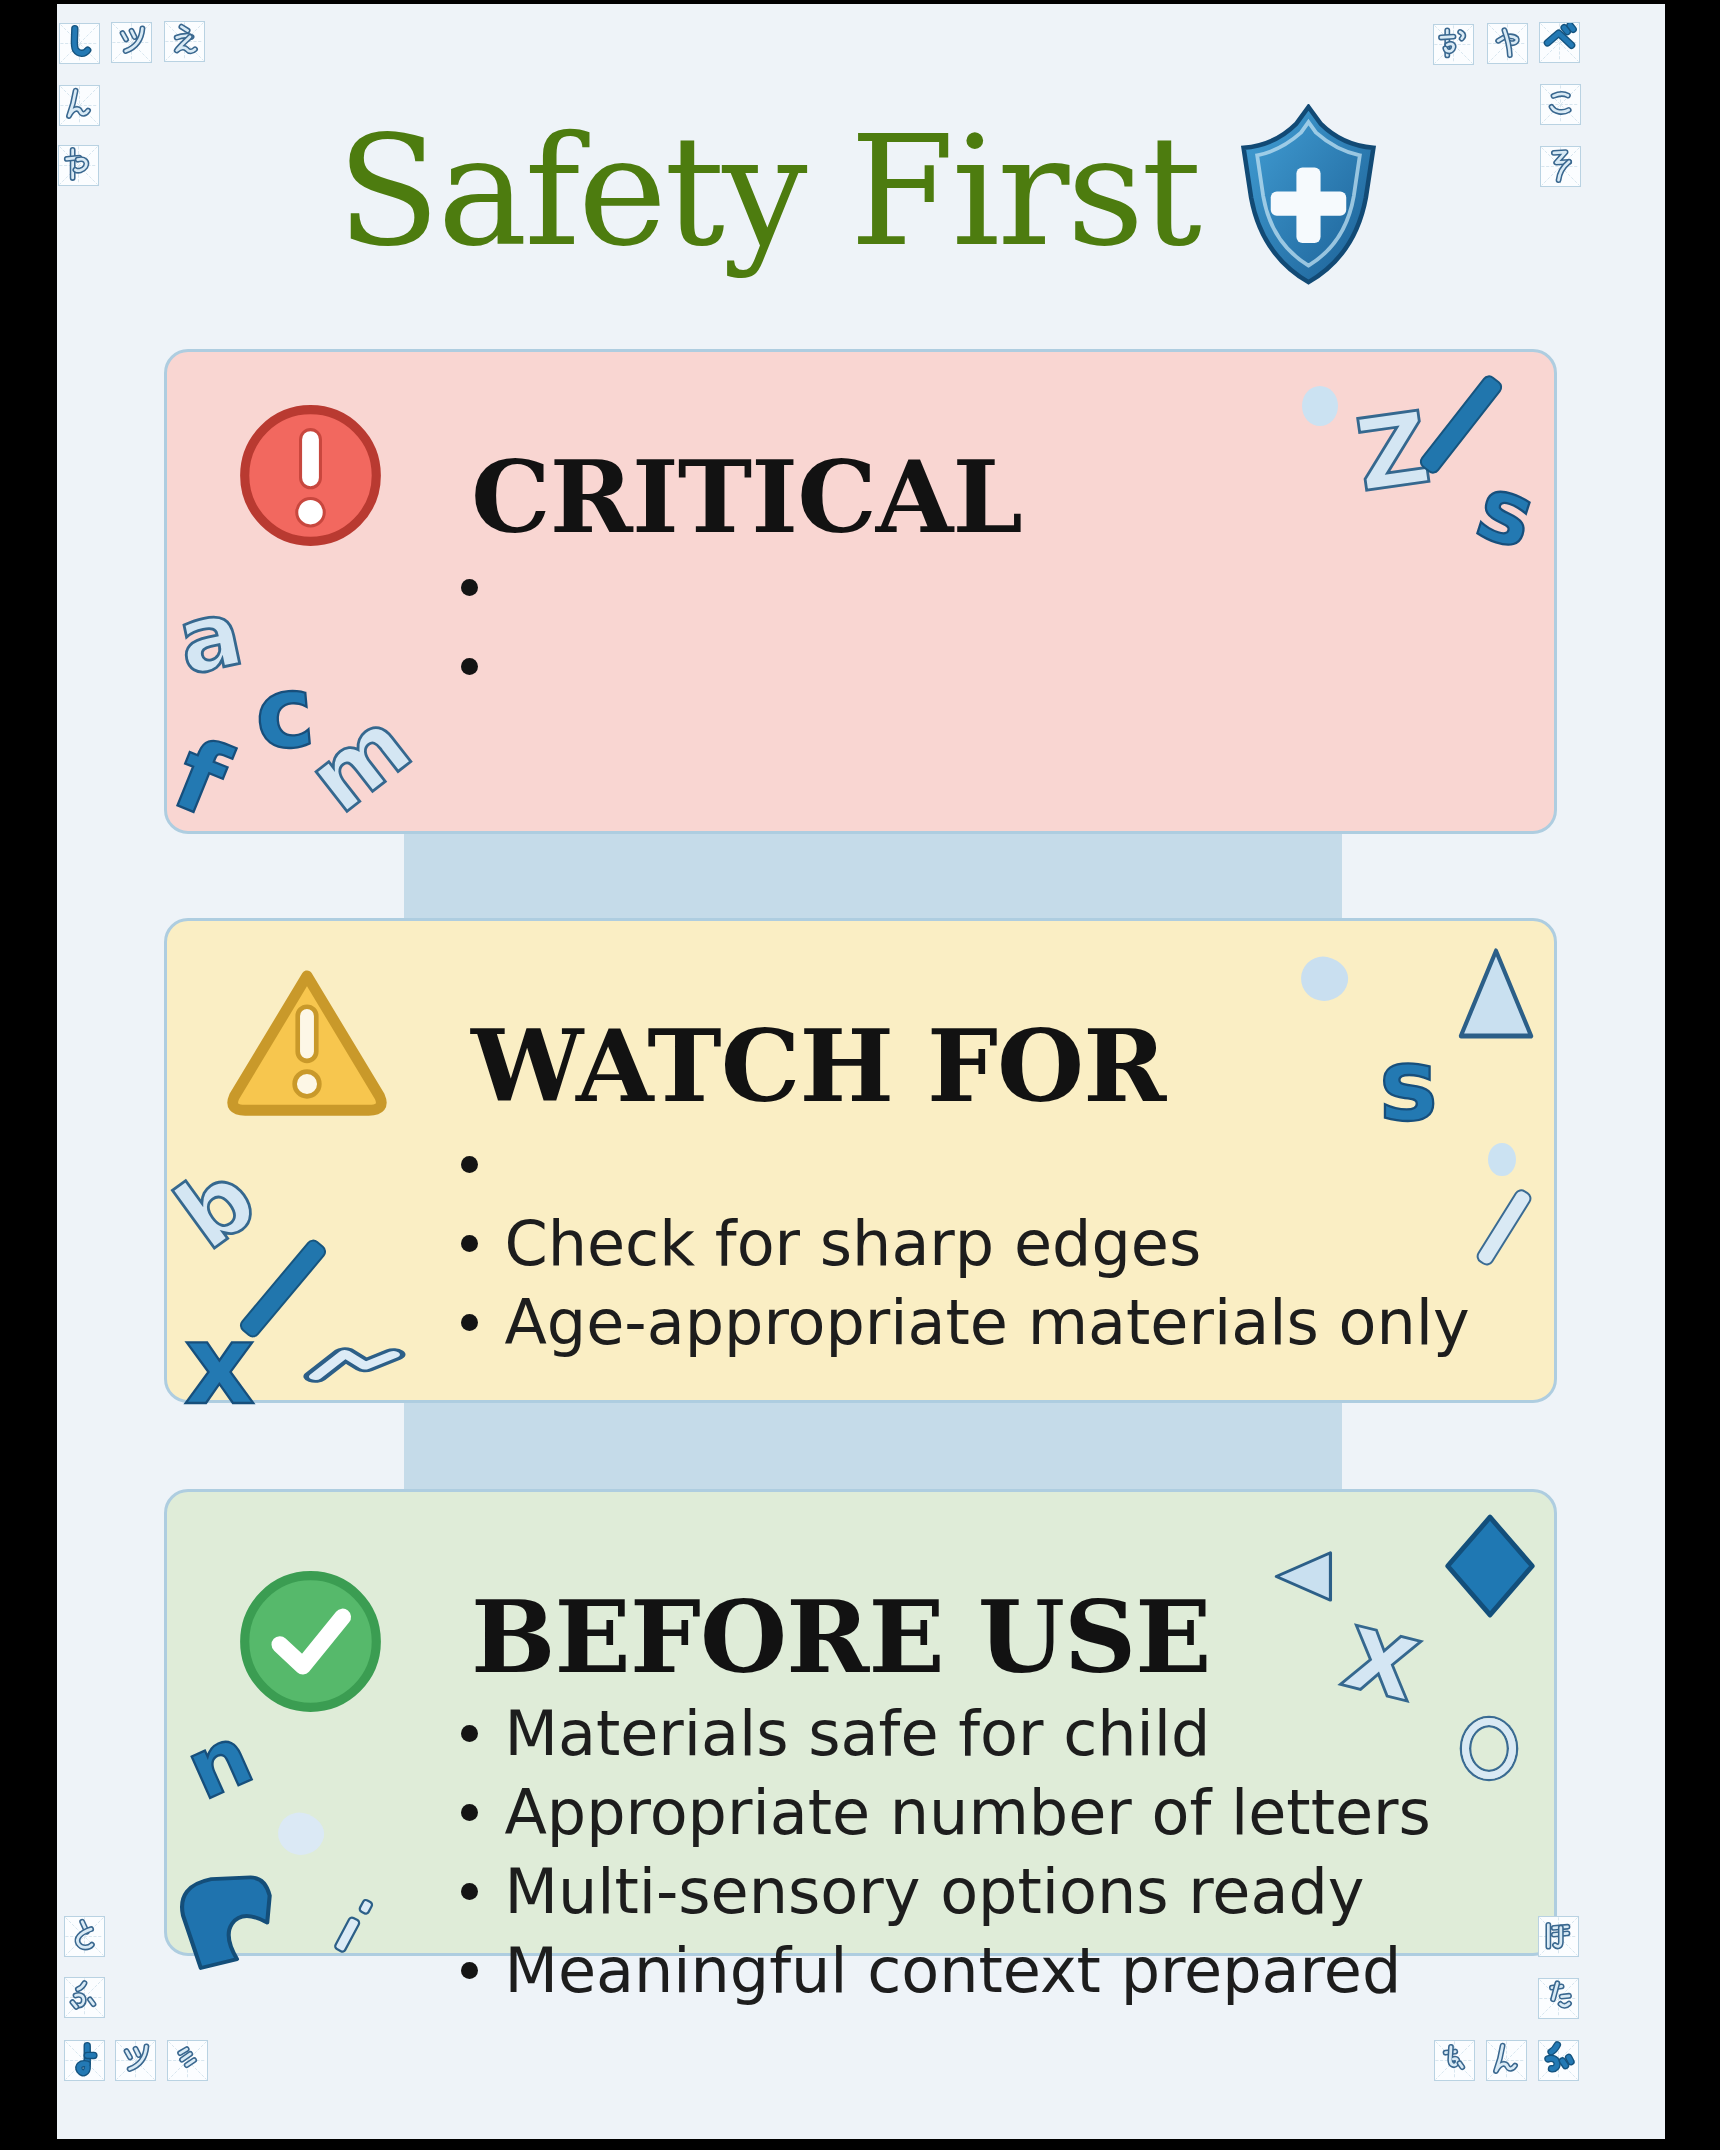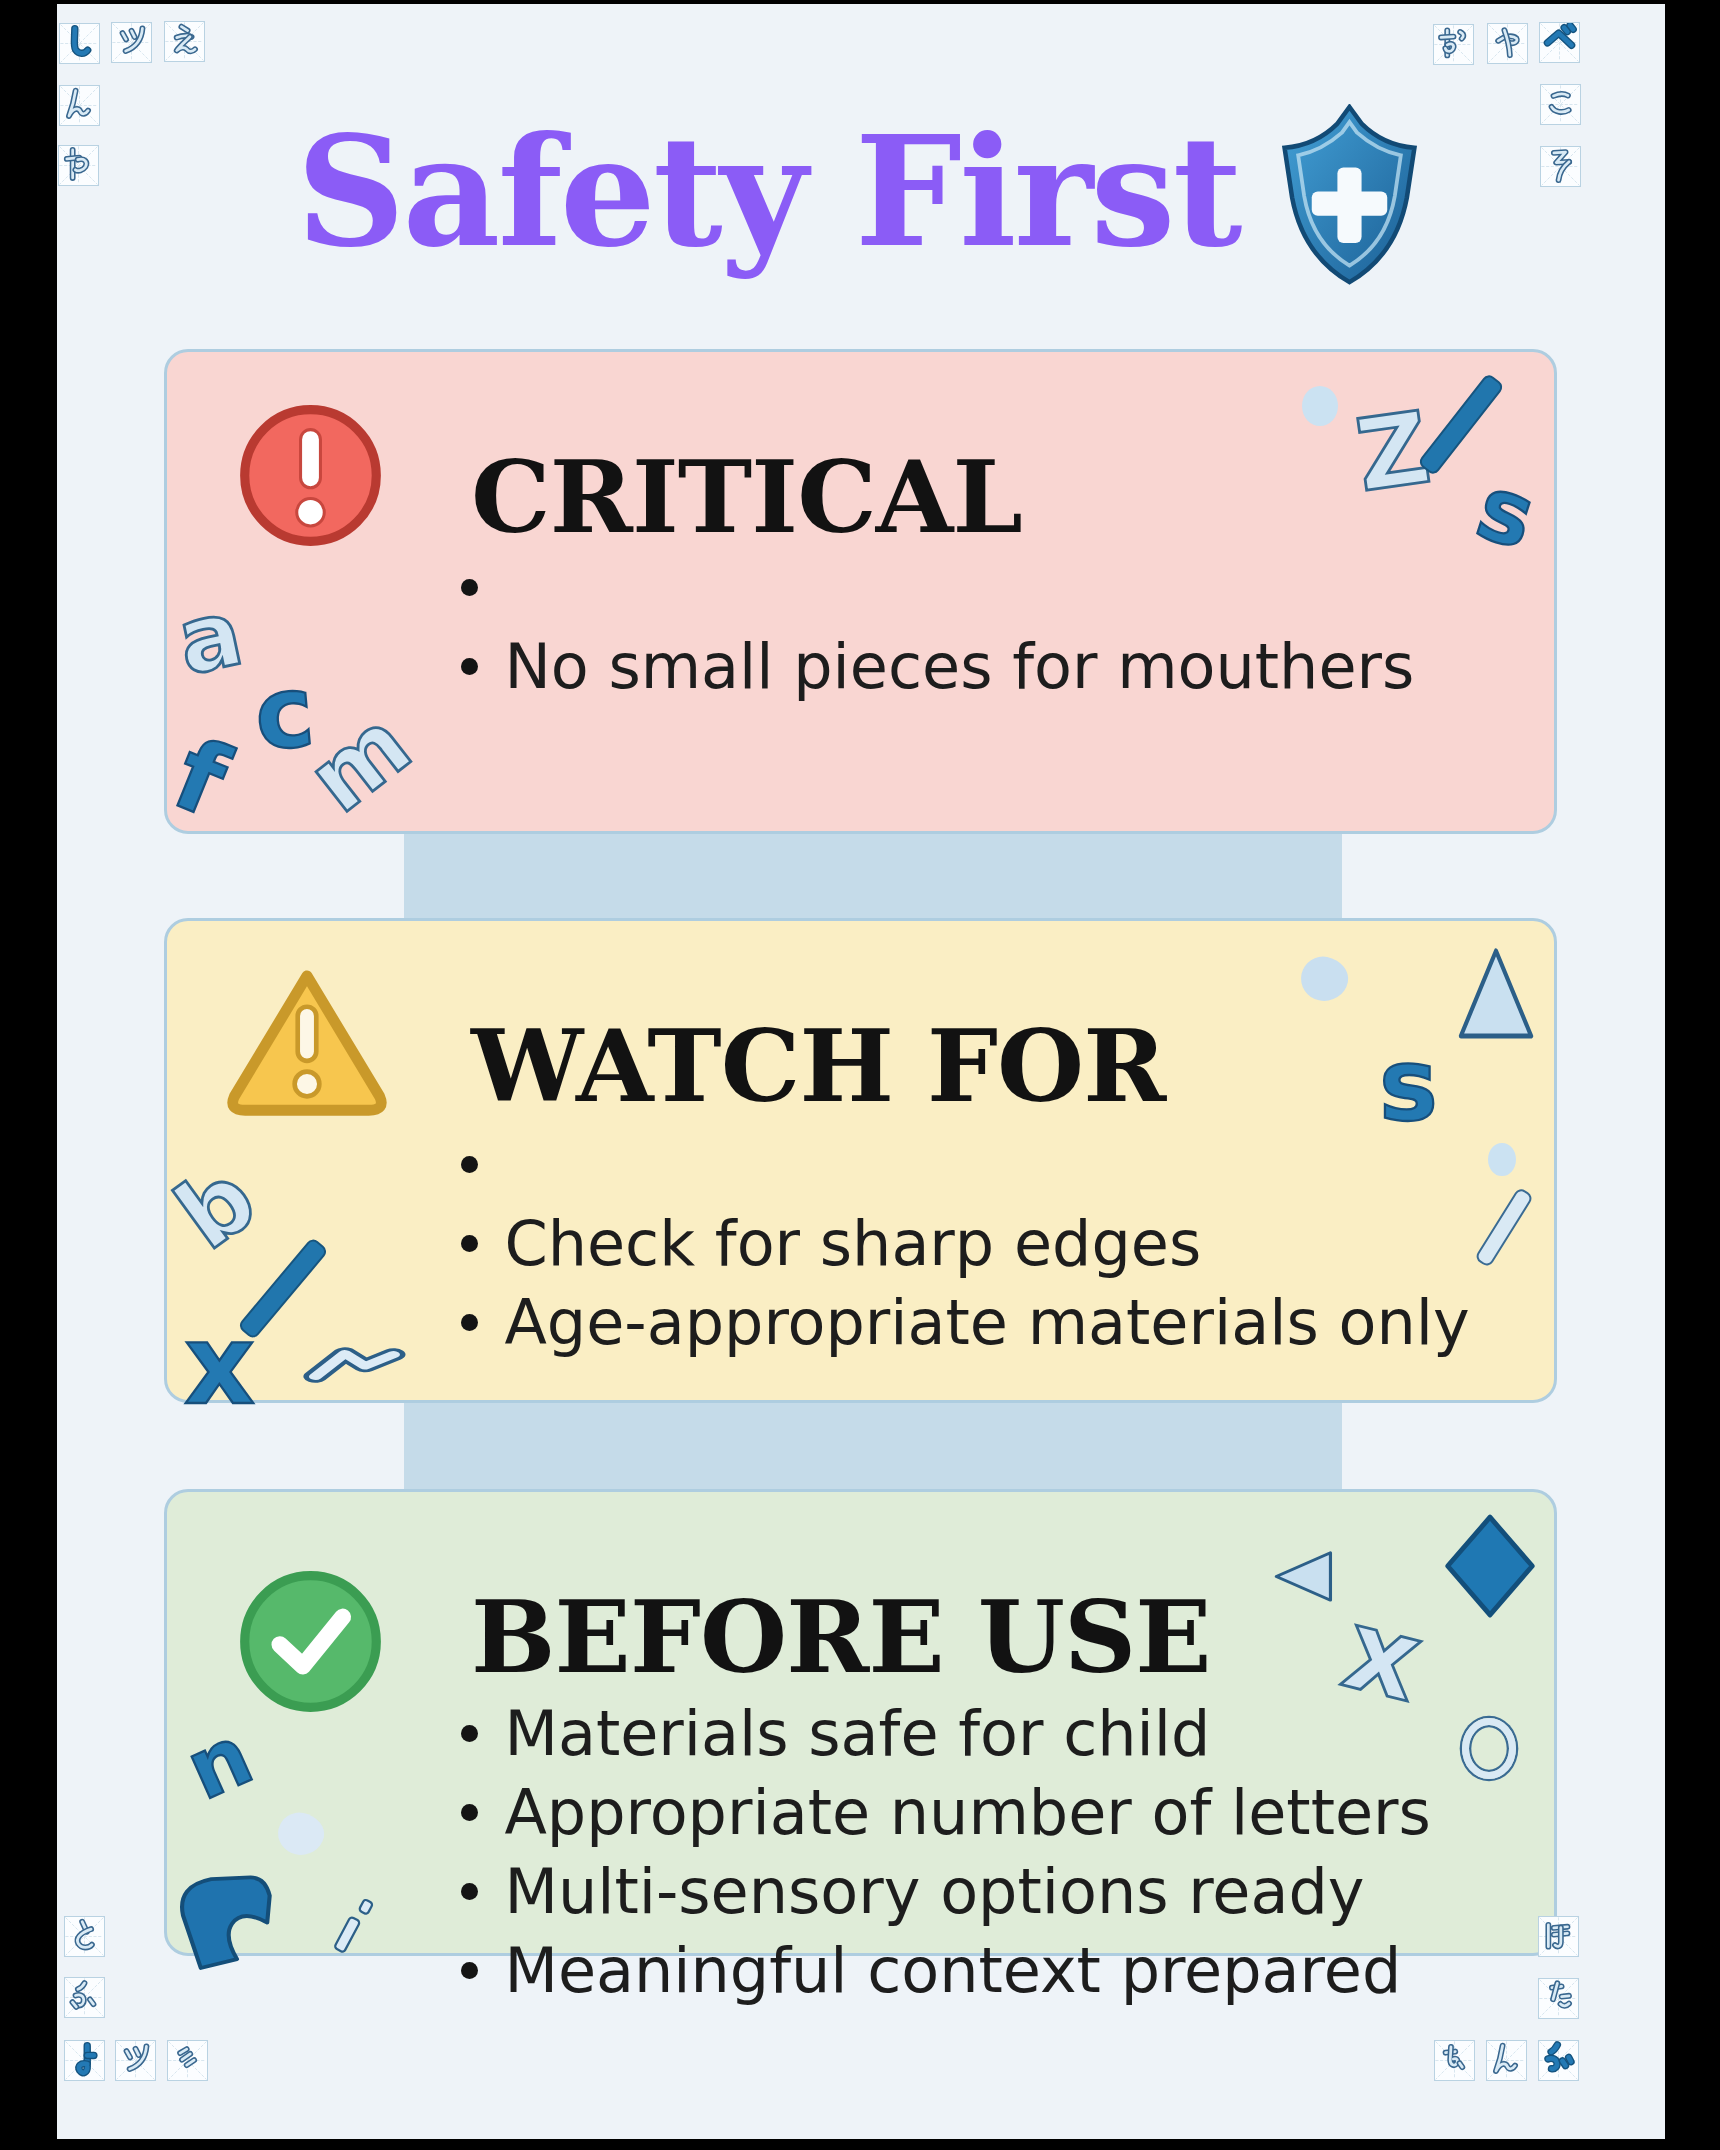--- a/index.html
+++ b/index.html
@@ -15,21 +15,21 @@
   .bar-top{left:0;top:0;width:100%;height:4.1px;}
   .bar-bottom{left:0;bottom:0;width:100%;height:12px;}
 
   
   .title-row{
     position:absolute;left:0;top:94px;width:100%;height:197px;
     display:flex;align-items:center;justify-content:center;gap:34px;z-index:10;
   }
   .poster-title{
     margin:0;font-family:"DejaVu Serif","Liberation Serif",serif;
-    font-weight:700;font-size:151px;line-height:1;color:#8b5cf6;letter-spacing:-2.8px;
+    font-weight:400;font-size:151px;line-height:1;color:#4d7c0f;letter-spacing:-2.8px;
   }
   .shield{width:151px;height:181px;margin-top:4.6px;}
 
   
   .connector{
     position:absolute;left:404px;width:938px;height:90px;
     background:#c5dbe9;border-top:2.8px solid #b3cfe0;border-bottom:2.8px solid #b3cfe0;
     z-index:1;
   }
   .connector-1{top:831px;}
@@ -126,21 +126,20 @@
       <circle cx="50" cy="74" r="9" fill="#ffffff" stroke="#c8473e" stroke-width="2"></circle>
     </svg>
   </span>
   <h2 class="card-title">CRITICAL</h2>
   <ul class="bullets bullets-critical">
     <li>
         <span class="dot"></span>
       </li>
     <li>
         <span class="dot"></span>
-        <span class="btext">No small pieces for mouthers</span>
       </li>
   </ul>
 </section>
 
 <section class="card card-watch">
   <span class="card-icon icon-watch">
     <svg viewBox="0 0 110 100">
       <path d="M55 7 L102 85 Q106 94 95 94 L15 94 Q4 94 8 85 Z" fill="#f7c64e" stroke="#c9992a" stroke-width="7" stroke-linejoin="round"></path>
       <rect x="49" y="27" width="12" height="35" rx="6" fill="#fdf7e6" stroke="#c9992a" stroke-width="3"></rect>
       <circle cx="55" cy="77" r="8" fill="#fdf7e6" stroke="#c9992a" stroke-width="3"></circle>

